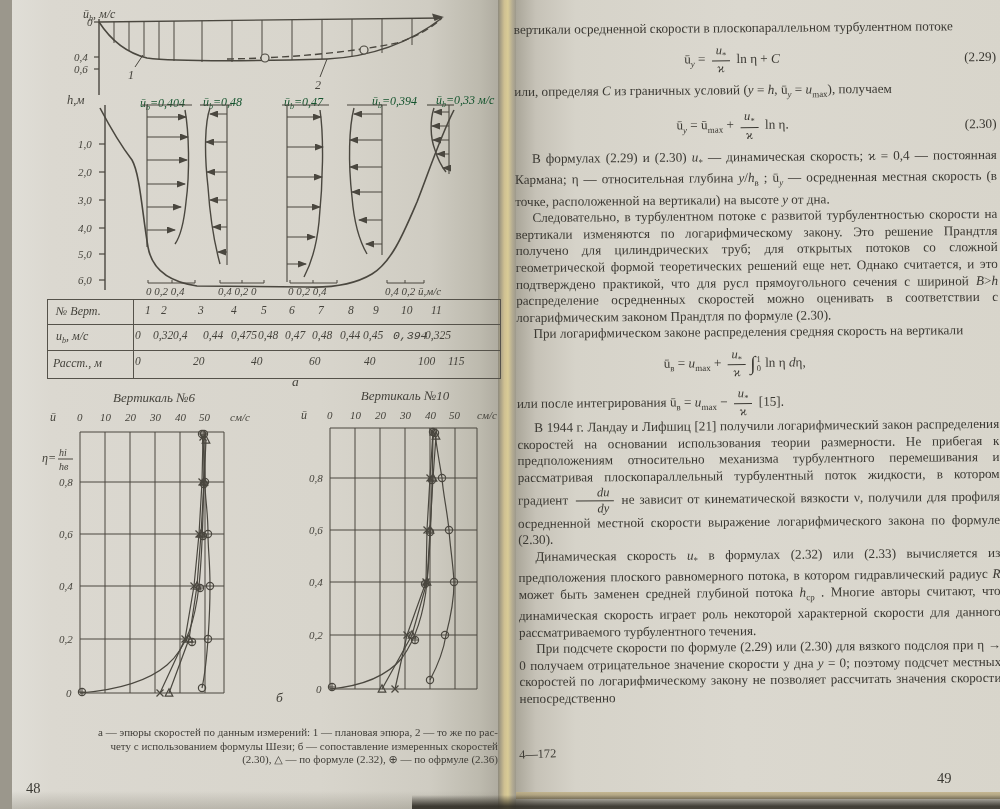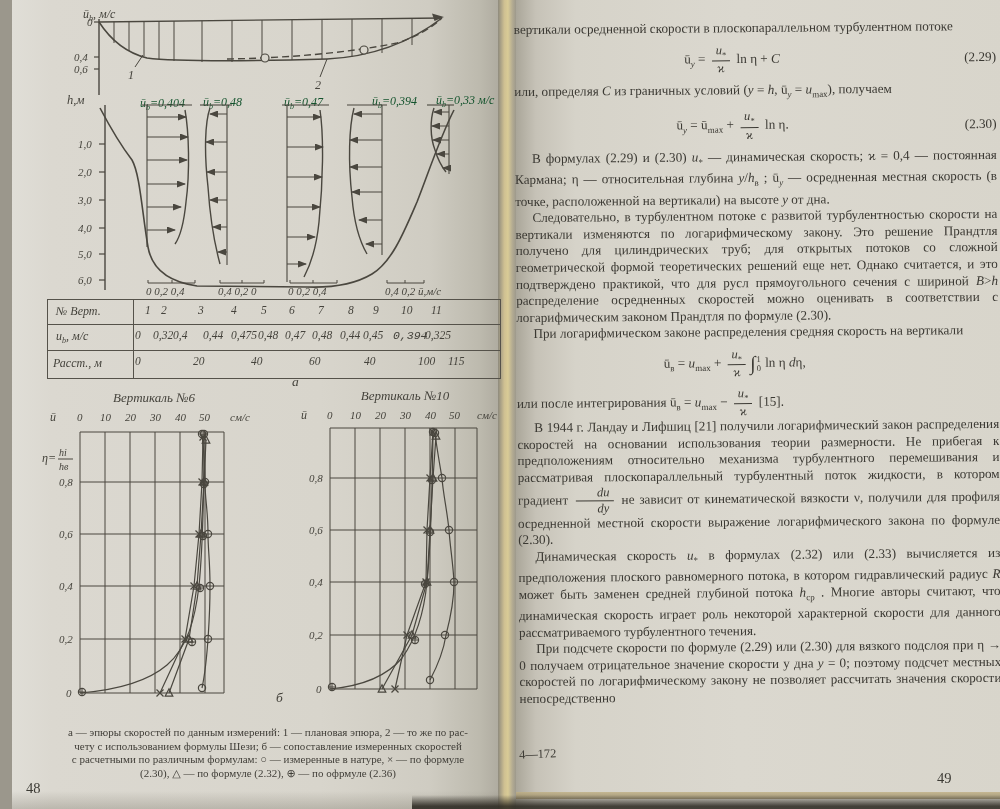--- a/index.html
+++ b/index.html
@@ -31,21 +31,21 @@
     border:1.6px solid #55524a;text-align:right;}
   .dtable .hline{position:absolute;left:0;width:100%;height:1.3px;background:#55524a;}
   .dtable .vline{position:absolute;top:0;width:1.3px;height:100%;background:#55524a;}
   .dtable .rowlab{position:absolute;font-style:italic;font-size:12px;color:#45433c;white-space:nowrap;}
   .dtable .cellv{position:absolute;font-style:italic;font-size:11.5px;color:#45433c;white-space:nowrap;}
   .sublab{position:absolute;font-style:italic;font-size:13.5px;color:#45433c;}
 
   
   .caption{position:absolute;left:26px;top:726px;width:460px;text-align:center;color:#403e38;}
   .cap-title{font-size:12.8px;margin-bottom:2px;}
-  .cap-line{font-size:11px;line-height:13.5px;}
+  .cap-line{font-size:11px;line-height:13.5px;text-align:right;}
 
   .pagenum{position:absolute;font-size:14.5px;color:#3c3a34;}
   .footmark{position:absolute;left:507px;top:747px;font-size:12.5px;color:#3c3a34;transform:rotate(-2deg);}
 
   
   .rtext{position:absolute;left:505px;top:20px;width:482px;height:764px;overflow:hidden;
     font-size:13.2px;line-height:16.6px;color:#3b3933;transform:rotate(-.5deg);}
   .para{text-align:justify;}
   .para.ind{text-indent:17px;}
   .it{font-style:italic;}
@@ -429,21 +429,20 @@
         <use href="#gAp" x="135" y="92"></use>
         <use href="#gAp" x="136" y="44"></use>
     </g>
   </svg>
   <div class="sublab" style="left:264px;top:690px">б</div>
 
   <div class="caption">
     <div>
         <div class="cap-line">а — эпюры скоростей по данным измерений: 1 — плановая эпюра, 2 — то же по рас-</div>
         <div class="cap-line">чету с использованием формулы Шези; б — сопоставление измеренных скоростей</div>
-        <div class="cap-line">с расчетными по различным формулам: ○ — измеренные в натуре, × — по формуле</div>
         <div class="cap-line">(2.30), △ — по формуле (2.32), ⊕ — по офрмуле (2.36)</div>
       </div>
   </div>
 
   <div class="pagenum" style="left:14px;top:780px">48</div>
   <div class="pagenum" style="left:925px;top:770px">49</div>
   <div class="footmark">4—172</div>
 
   <div class="rtext">
       <div class="para"><span>вертикали осредненной скорости в плоскопараллельном турбулентном потоке</span></div>

